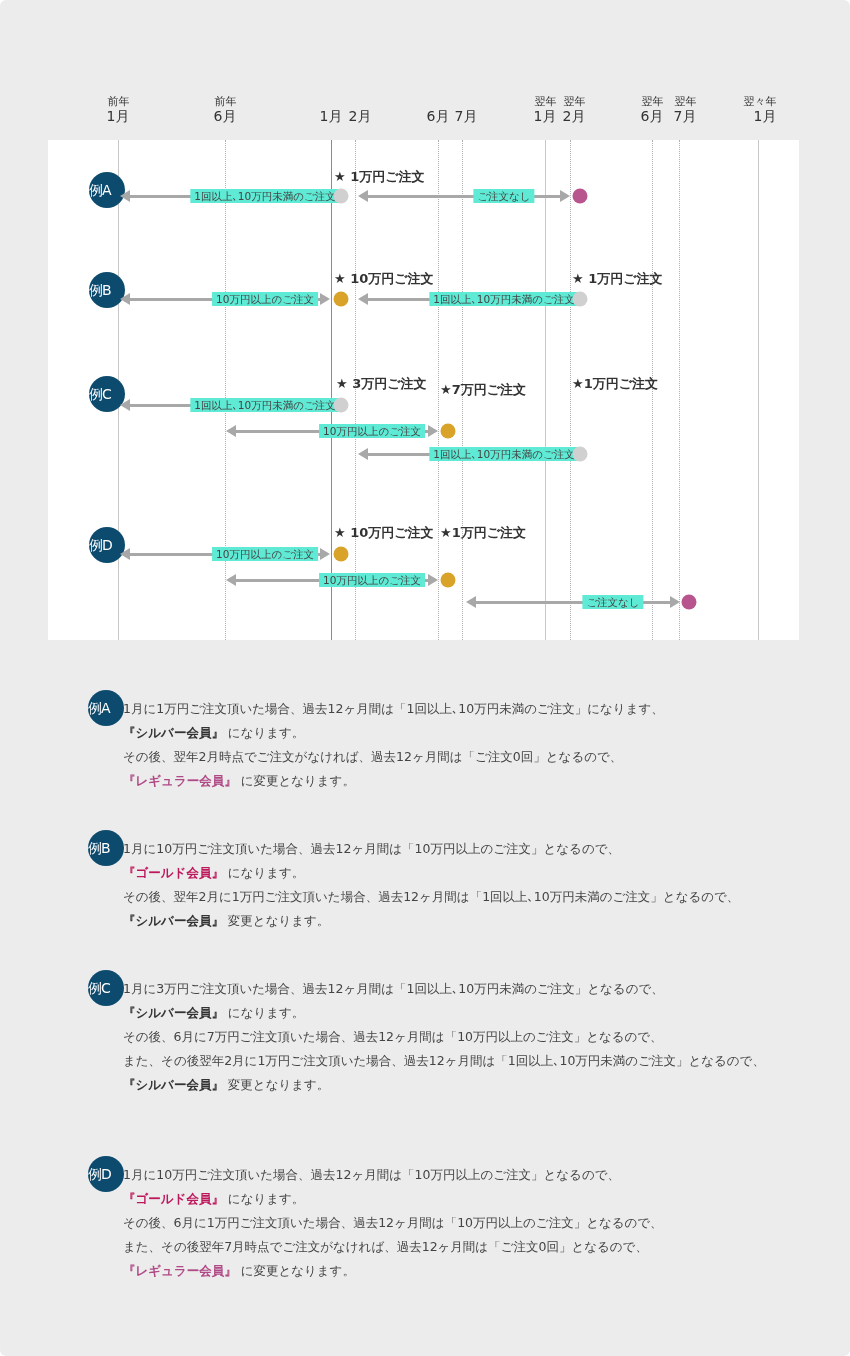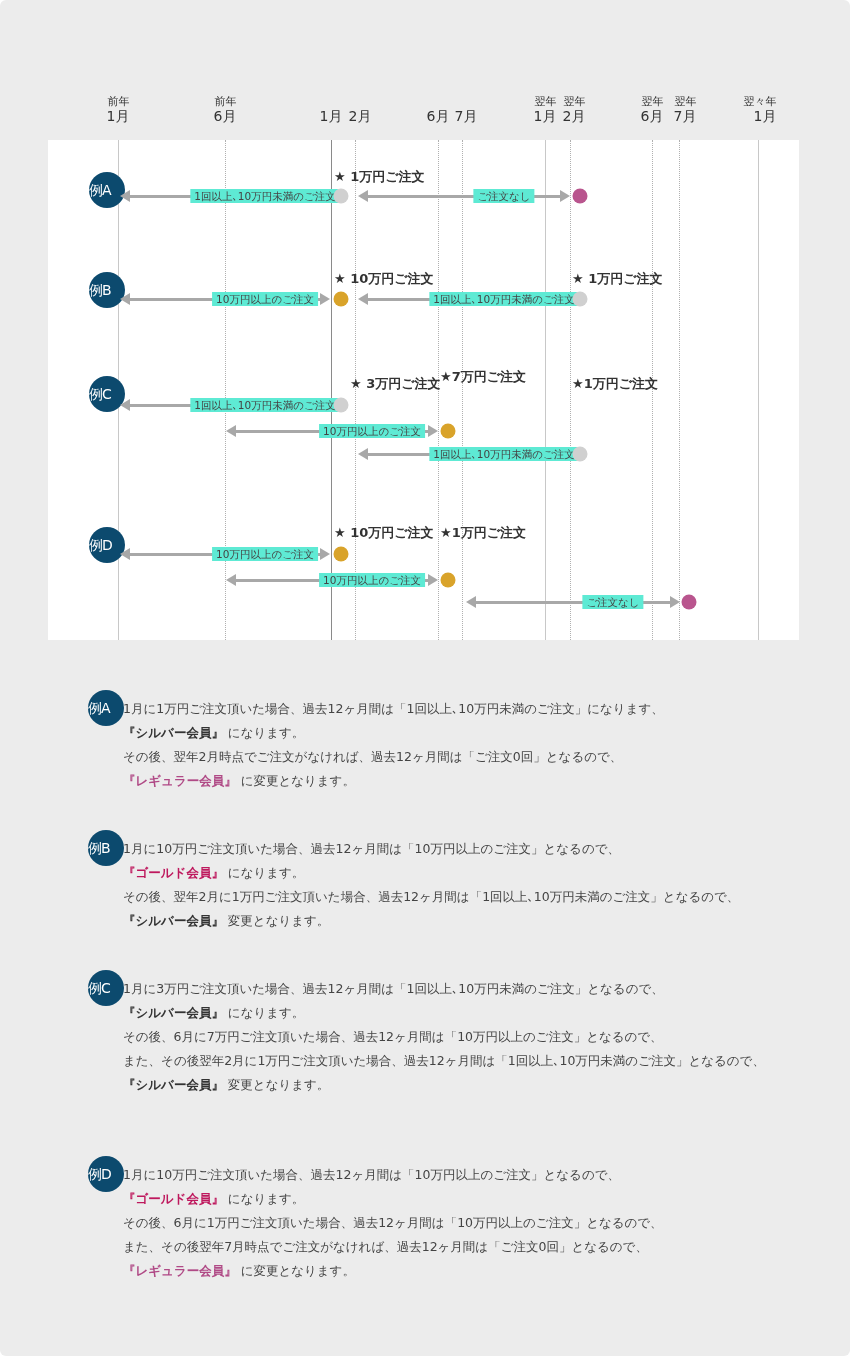--- a/index.html
+++ b/index.html
@@ -133,22 +133,22 @@
         <div class="line"></div>
           <div class="hl"></div>
           <div class="hr"></div>
         <div class="lbl">1回以上､10万円未満のご注文</div>
       </div>
       <div class="dot-m" style="left:532px;top:159px;background:#d0d0d0"></div>
     </div>
 
     <div>
       <div class="badge" style="left:21px;top:236px">例C</div>
-      <div class="star" style="left:302px;top:235px">★ 3万円ご注文</div>
-      <div class="star" style="left:392px;top:228px">★7万円ご注文</div>
+      <div class="star" style="left:288px;top:235px">★ 3万円ご注文</div>
+      <div class="star" style="left:392px;top:241px">★7万円ご注文</div>
       <div class="star" style="left:524px;top:235px">★1万円ご注文</div>
       <div class="arrow" style="left:72px;width:210px;top:265px">
         <div class="line"></div>
           <div class="hl"></div>
           <div class="hr"></div>
         <div class="lbl">1回以上､10万円未満のご注文</div>
       </div>
       <div class="dot-m" style="left:293px;top:265px;background:#d0d0d0"></div>
       <div class="arrow" style="left:178px;width:212px;top:291px">
         <div class="line"></div>

